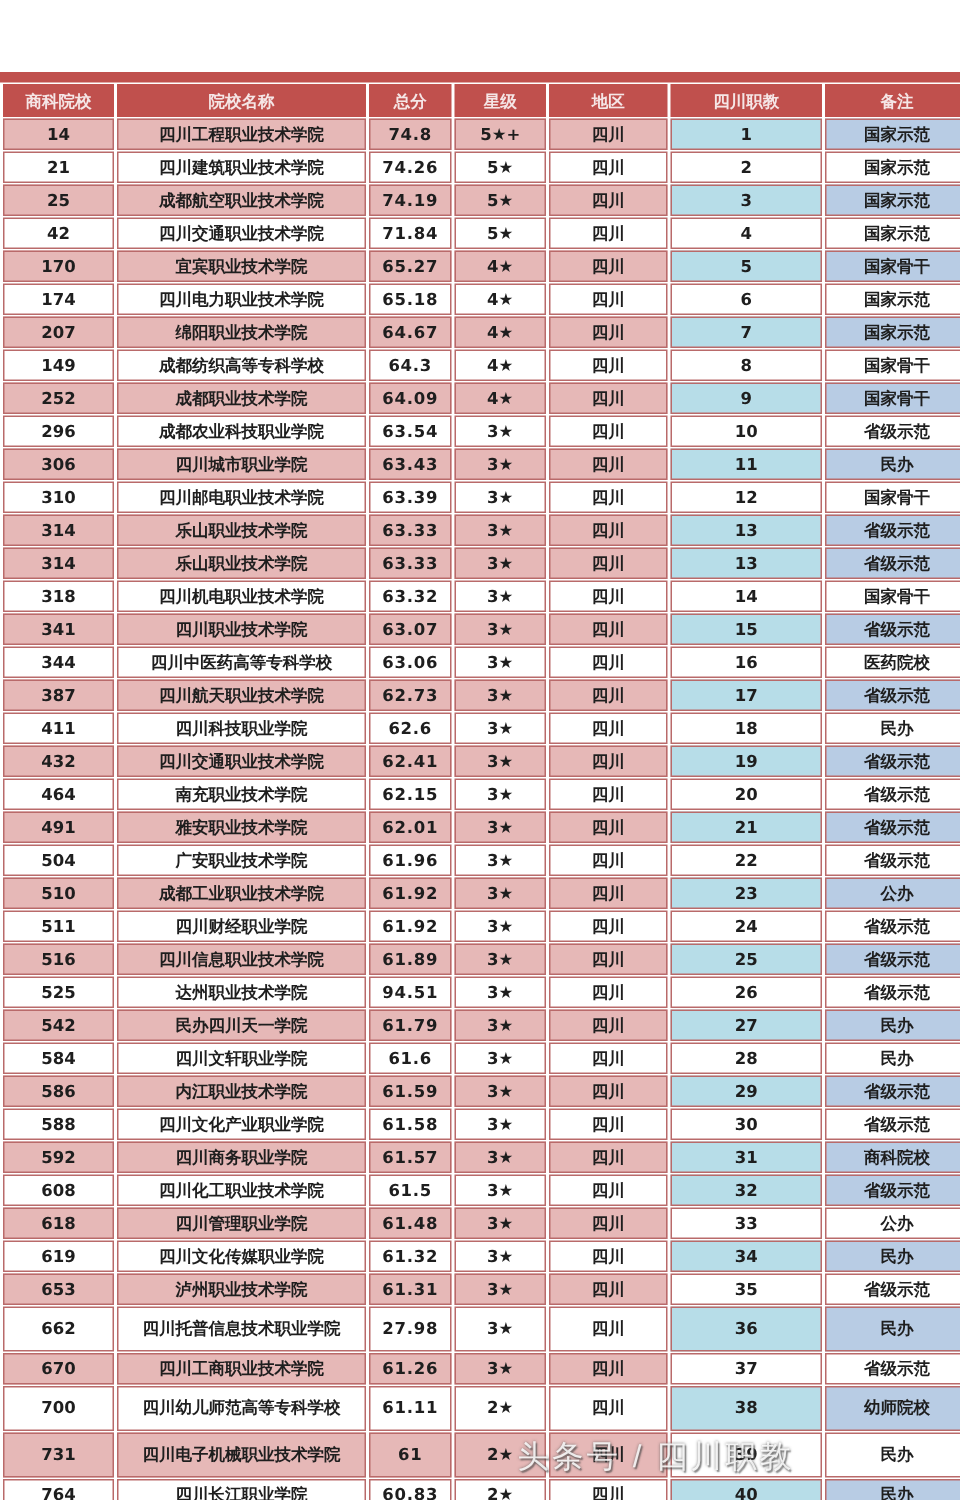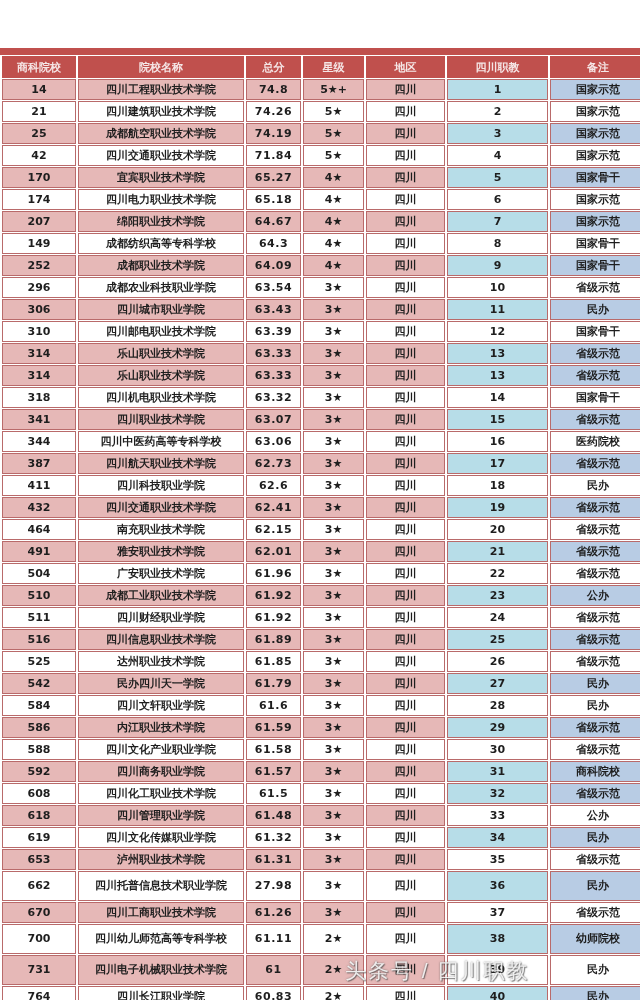--- a/index.html
+++ b/index.html
@@ -304,21 +304,21 @@
         <td class="c-name">四川信息职业技术学院</td>
         <td class="c-score">61.89</td>
         <td class="c-star">3★</td>
         <td class="c-region">四川</td>
         <td class="c-prov">25</td>
         <td class="c-note">省级示范</td>
       </tr>
       <tr class="">
         <td class="c-rank">525</td>
         <td class="c-name">达州职业技术学院</td>
-        <td class="c-score">61.85</td>
+        <td class="c-score">94.51</td>
         <td class="c-star">3★</td>
         <td class="c-region">四川</td>
         <td class="c-prov">26</td>
         <td class="c-note">省级示范</td>
       </tr>
       <tr class="lp rb">
         <td class="c-rank">542</td>
         <td class="c-name">民办四川天一学院</td>
         <td class="c-score">61.79</td>
         <td class="c-star">3★</td>

